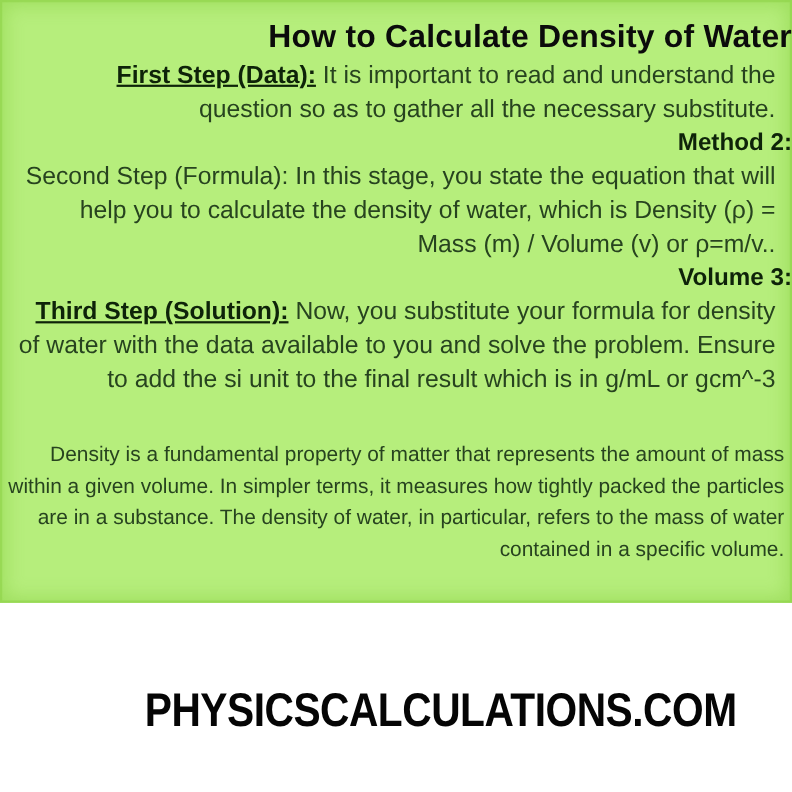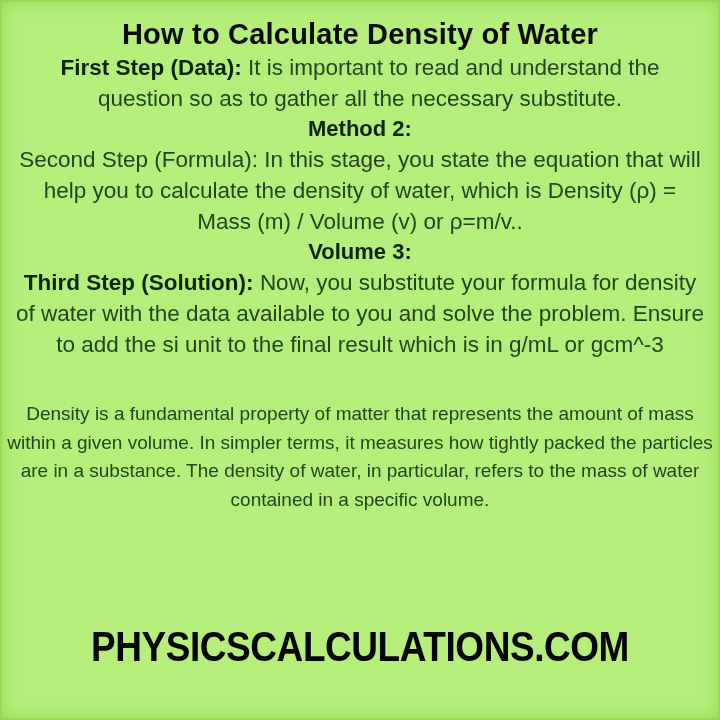--- a/index.html
+++ b/index.html
@@ -2,27 +2,27 @@
 <html style="--background: #b6ee7c; --title-text: #0b0b0b; --heading-text: #0e2309; --body-text: #27431f; --footer-text: #050505;"><head>
 <meta charset="utf-8">
 <style>
   html, body { margin: 0; padding: 0; }
   body {
     width: 720px; height: 720px; overflow: hidden;
     font-family: "Liberation Sans", sans-serif;
   }
   .card {
     position: relative;
-    width: 720px; height: 720px;
+    width: 720px; height: 548px;
     background: var(--background, #b6ee7c);
     box-sizing: border-box;
     padding-top: 16px;
     box-shadow: inset 0 0 0 2px rgba(140,210,70,.55),
                 inset 0 0 16px 5px rgba(130,205,60,.45);
-    text-align: center;
+    text-align: right;
   }
   .title {
     margin: 0;
     font-size: 29px;
     font-weight: bold;
     line-height: 36px;
     color: var(--title-text, #0b0b0b);
     letter-spacing: 0.2px;
   }
   .section-heading {
@@ -32,21 +32,21 @@
     line-height: 30px;
     color: var(--heading-text, #0e2309);
   }
   .method-body {
     margin: 0 auto;
     width: 690px;
     font-size: 22.5px;
     line-height: 31px;
     color: var(--body-text, #27431f);
   }
-  .method-body .lead { font-weight: bold; color: var(--heading-text, #0e2309); }
+  .method-body .lead { font-weight: bold; color: var(--heading-text, #0e2309); text-decoration: underline; }
   .density-section { margin-top: 40px; }
   .density-body {
     margin: 0 auto;
     width: 706px;
     font-size: 19px;
     line-height: 28.5px;
     color: var(--body-text, #27431f);
   }
   .footer-brand {
     position: absolute;

